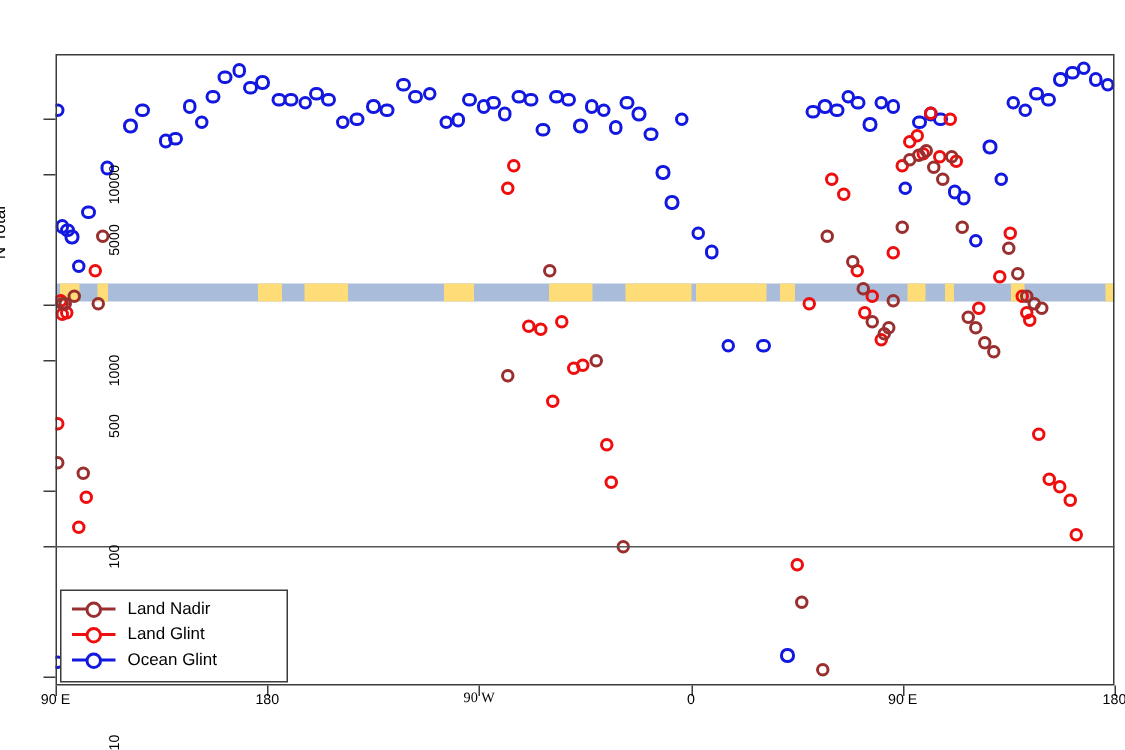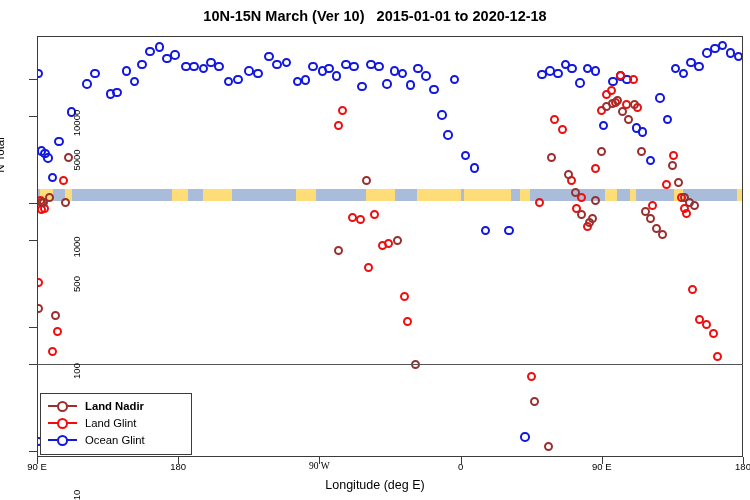--- a/index.html
+++ b/index.html
@@ -66,21 +66,20 @@
   .legend-row{position:absolute;left:0;height:16px;width:152px;}
   .legend-line{position:absolute;left:7px;top:7px;width:29px;height:0;}
   .legend-mark{position:absolute;left:16px;top:2.5px;width:11px;height:11px;border-radius:50%;box-sizing:border-box;background:#fff;}
   .legend-text{position:absolute;left:44px;top:0px;font-size:11.3px;color:#000;line-height:16px;white-space:nowrap;}
 </style>
 </head>
 <body>
 
 <div id="stage">
 
-  <div class="title">10N-15N March (Ver 10)   2015-01-01 to 2020-12-18</div>
 
   <div class="plot-clip" id="plot-clip">
       <div class="strip-ocean" style="left: 0px; top: 153.261px; width: 706px; height: 12px;"></div>
       <div class="strip-land" style="left: 3.13778px; top: 153.261px; width: 12.5511px; height: 12px;"></div>
       <div class="strip-land" style="left: 28.24px; top: 153.261px; width: 6.27556px; height: 12px;"></div>
       <div class="strip-land" style="left: 134.924px; top: 153.261px; width: 15.6889px; height: 12px;"></div>
       <div class="strip-land" style="left: 166.302px; top: 153.261px; width: 28.24px; height: 12px;"></div>
       <div class="strip-land" style="left: 258.867px; top: 153.261px; width: 20.3956px; height: 12px;"></div>
       <div class="strip-land" style="left: 329.467px; top: 153.261px; width: 28.24px; height: 12px;"></div>
       <div class="strip-land" style="left: 379.671px; top: 153.261px; width: 43.9289px; height: 12px;"></div>
@@ -282,24 +281,23 @@
       <div class="xtlabel" style="left: 293.4px; width: 52px; font-family: Liberation Serif, serif;">90 W</div>
       <div class="xtick" style="left: 460.6px;"></div>
       <div class="xtlabel" style="left: 434.6px; width: 52px;">0</div>
       <div class="xtick" style="left: 601.8px;"></div>
       <div class="xtlabel" style="left: 575.8px; width: 52px;">90 E</div>
       <div class="xtick" style="left: 743px;"></div>
       <div class="xtlabel" style="left: 717px; width: 52px;">180</div>
     </div>
 
   <div class="ylab">N Total</div>
-  <div class="xlab">Longitude (deg E)</div>
 
   <div class="legend" id="legend">
-      <div class="legend-row" style="top: 4px; font-weight: bold;">
+      <div class="legend-row" style="top: 4px;">
         <div class="legend-line" style="border-top: 2.4px solid rgb(153, 48, 47);"></div>
         <div class="legend-mark" style="border: 2.5px solid rgb(153, 48, 47);"></div>
         <div class="legend-text">Land Nadir</div>
       </div>
       <div class="legend-row" style="top: 38px;">
         <div class="legend-line" style="border-top: 2.4px solid rgb(18, 24, 224);"></div>
         <div class="legend-mark" style="border: 2.5px solid rgb(18, 24, 224);"></div>
         <div class="legend-text">Ocean Glint</div>
       </div>
       <div class="legend-row" style="top: 21px;">

